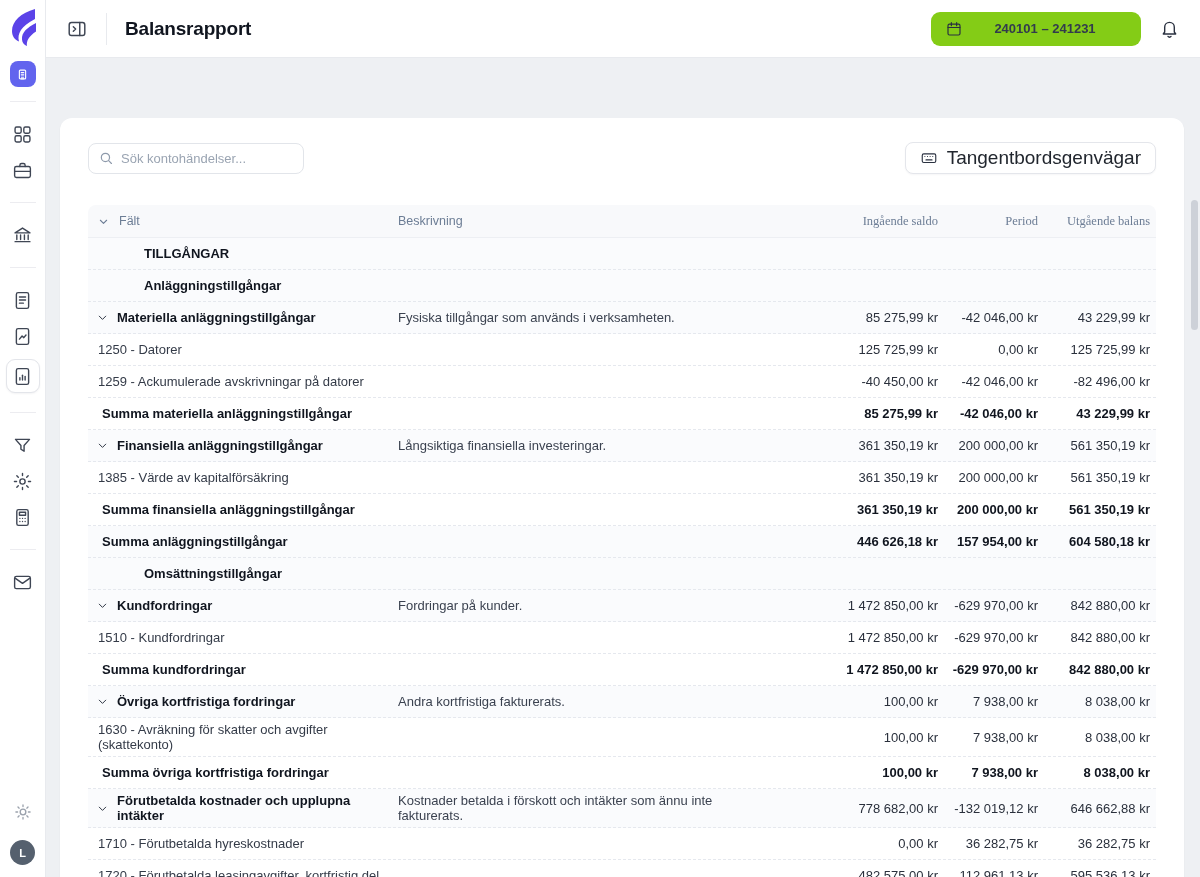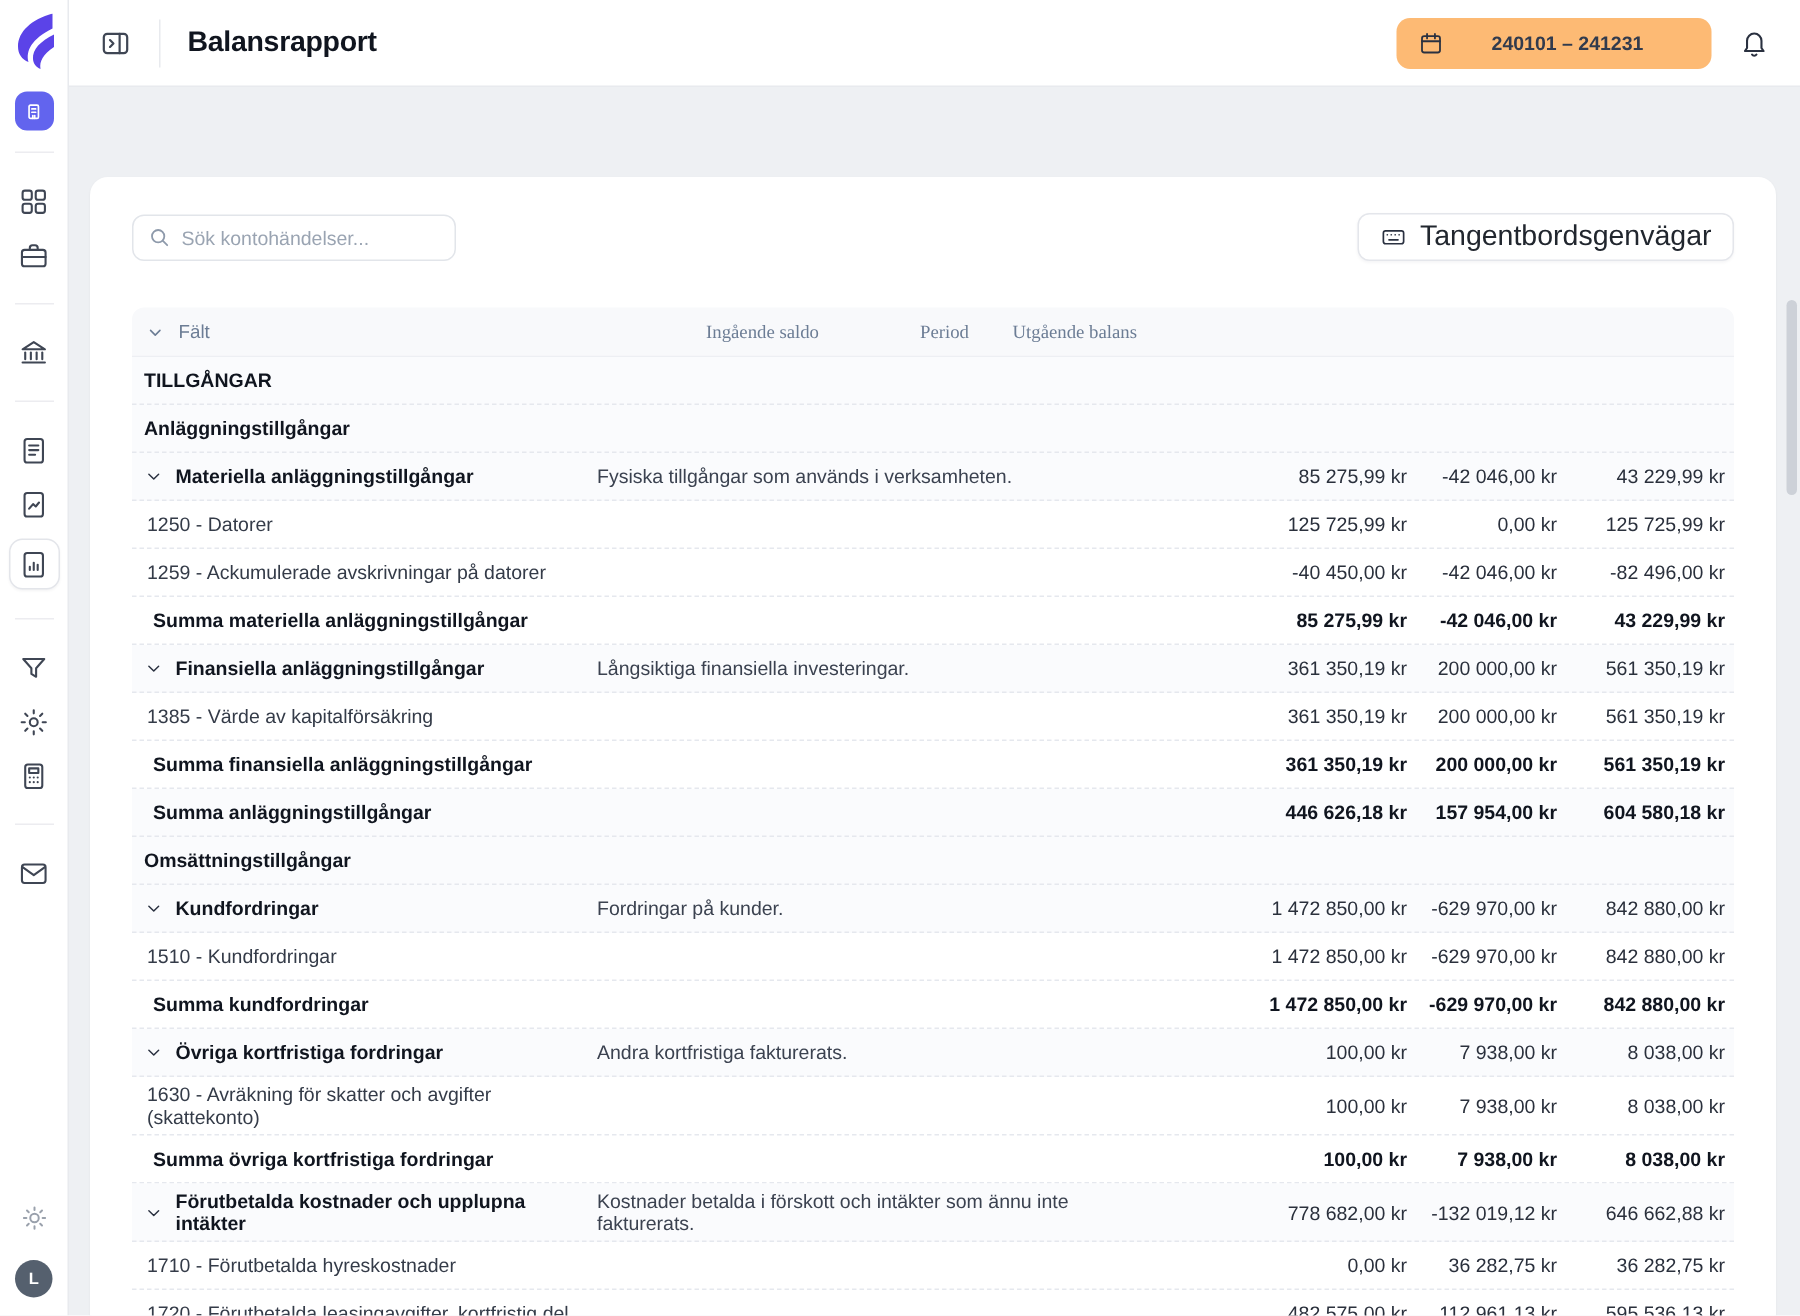--- a/index.html
+++ b/index.html
@@ -44,21 +44,21 @@
     position:absolute; left:46px; right:0; top:0; height:58px;
     background:#fff; border-bottom:1px solid #e8eaee;
     display:flex; align-items:center; padding:0 20px; z-index:4;
   }
   .collapse-btn { width:22px; height:22px; cursor:pointer; }
   .collapse-btn svg { stroke:#3f4654; fill:none; stroke-width:1.6; stroke-linecap:round; stroke-linejoin:round; }
   .tb-divider { width:1px; height:32px; background:#e8eaee; margin:0 18px; }
   .page-title { font-size:19px; font-weight:700; color:#10151f; letter-spacing:-.2px; }
   .tb-spacer { flex:1; }
   .date-btn {
-    width:210px; height:34px; background:#fdba74; border:none; border-radius:9px;
+    width:210px; height:34px; background:#84cc16; border:none; border-radius:9px;
     display:flex; align-items:center; padding:0 14px; cursor:pointer;
   }
   .date-btn svg { stroke:#2a3140; fill:none; stroke-width:1.6; stroke-linecap:round; }
   .date-btn .date-text { flex:1; text-align:center; font-size:13px; font-weight:600; color:#323b4d; font-family:"Liberation Sans",sans-serif; }
   .bell { margin-left:18px; cursor:pointer; }
   .bell svg { stroke:#2a3140; fill:none; stroke-width:1.6; stroke-linecap:round; stroke-linejoin:round; }
 
   
   .main { position:absolute; left:46px; right:0; top:58px; bottom:0; padding:60px 16px 0 14px; }
   .card {
@@ -104,21 +104,21 @@
   .trow .c { padding-top:4px; padding-bottom:4px; }
   .c.name { flex:0 0 310px; display:flex; align-items:center; gap:8px; padding-left:8px; color:#343b48; }
   .c.name .chev svg { stroke:#2a3140; fill:none; stroke-width:1.8; stroke-linecap:round; stroke-linejoin:round; }
   .c.desc { flex:1; color:#3b4250; padding-right:12px; }
   .c.num { text-align:right; white-space:nowrap; color:#2a303c; }
   .c.n-in { flex:0 0 148px; }
   .c.n-period { flex:0 0 100px; }
   .c.n-ut { flex:0 0 118px; padding-right:6px; }
 
   .r-section, .r-group, .r-category, .r-total { background:#fafbfd; }
-  .r-section .name span, .r-group .name span { font-weight:700; color:#10151f; }
+  .r-section .name span, .r-group .name span { font-weight:700; color:#10151f;margin-left:48px; }
   .r-category .name span { font-weight:700; color:#10151f; }
   .r-account .name { padding-left:10px; }
   .r-account .name span { max-width:290px; }
   .r-summary .name, .r-total .name { padding-left:14px; }
   .r-summary .name span, .r-total .name span,
   .r-summary .num, .r-total .num { font-weight:700; color:#10151f; }
 
   
   .scroll-track { position:absolute; right:2px; top:60px; bottom:0; width:8px; }
   .scroll-thumb { position:absolute; right:0; top:140px; width:7px; height:130px; background:#cdd1d8; border-radius:4px; cursor:pointer; }
@@ -285,20 +285,21 @@
     </div>
 
     <div class="table">
       <div class="thead">
         <div class="hc hc-falt">
           <svg viewBox="0 0 24 24" width="15" height="15">
               <path d="M7 10 l5 5 5 -5"></path>
             </svg>
           <span>Fält</span>
         </div>
+        <div class="hc hc-besk">Beskrivning</div>
         <div class="hc hc-num hc-in">Ingående saldo</div>
         <div class="hc hc-num hc-period">Period</div>
         <div class="hc hc-num hc-ut">Utgående balans</div>
       </div>
       <div>
           <div class="trow r-section">
             <div class="c name">
               <span>TILLGÅNGAR</span>
             </div>
             <div class="c desc"></div>

